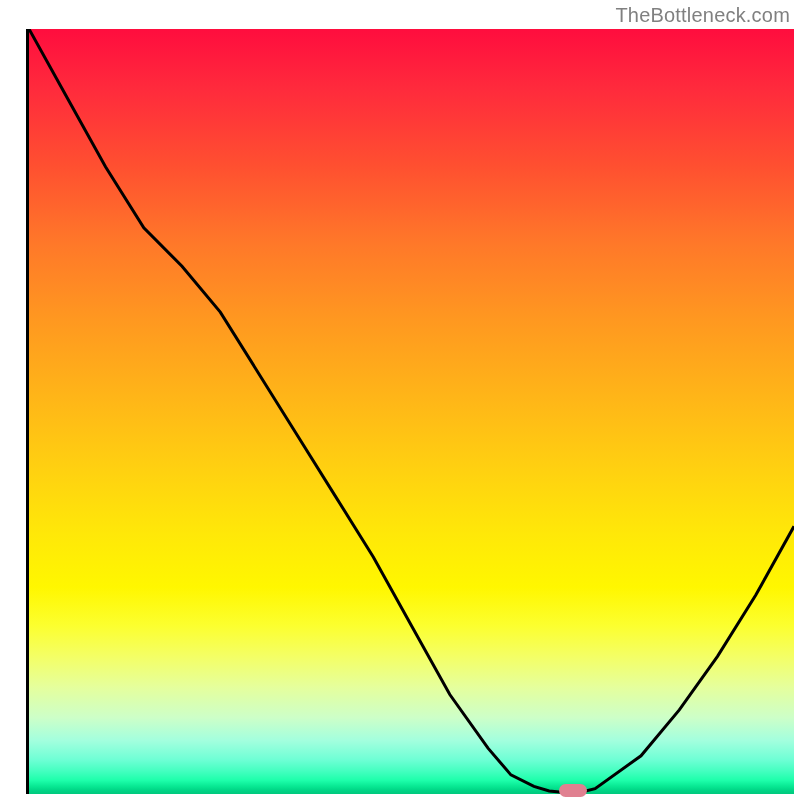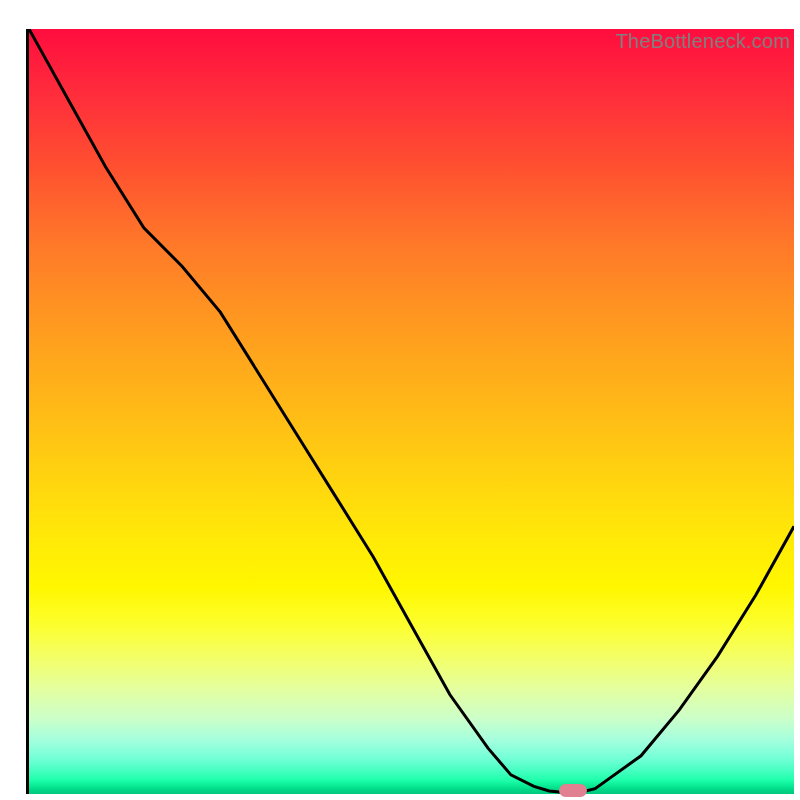--- a/index.html
+++ b/index.html
@@ -13,21 +13,20 @@
   }
   .attribution {
     position: absolute;
     top: 4px;
     right: 10px;
     font-size: 20px;
     color: #808080;
     font-weight: 500;
     letter-spacing: 0.2px;
     z-index: 10;
-    margin-top: 26px;
   }
   .chart-area {
     position: absolute;
     left: 29px;
     top: 29px;
     width: 765px;
     height: 765px;
   }
   .gradient-bg {
     position: absolute;

